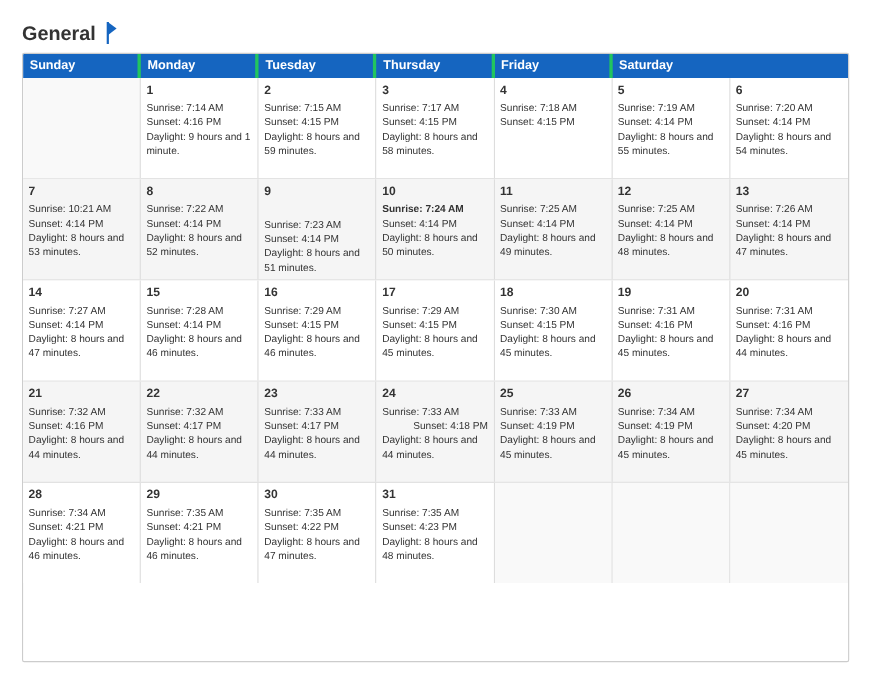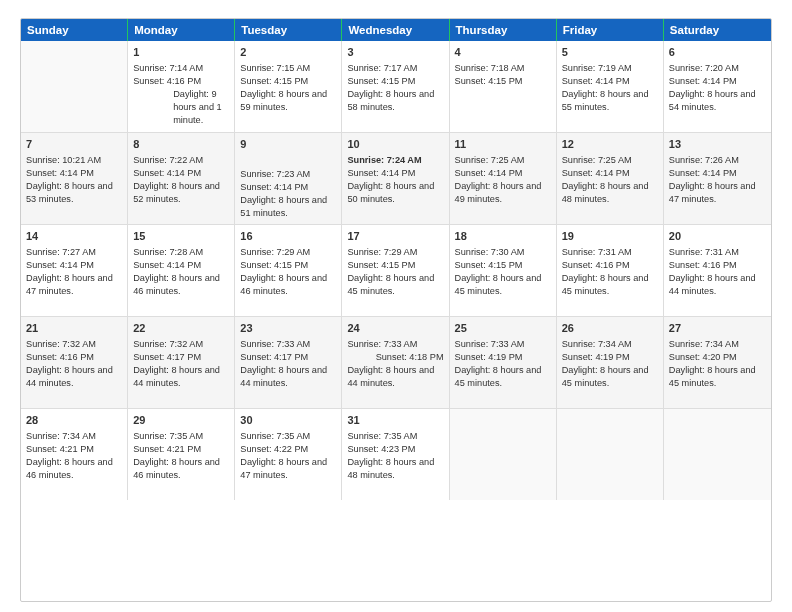--- a/index.html
+++ b/index.html
@@ -51,21 +51,21 @@
       display: grid;
       grid-template-columns: repeat(7, 1fr);
       background: #1565c0;
     }
     .cal-header-cell {
       color: #fff;
       font-size: 11.5px;
       font-weight: bold;
       padding: 5px 6px;
       text-align: left;
-      border-right: 1px solid #22c55e;
+      border-right: 3px solid #22c55e;
     }
     .cal-header-cell:last-child { border-right: none; }
     .cal-body {
       display: grid;
       grid-template-rows: repeat(5, 1fr);
     }
     .cal-row {
       display: grid;
       grid-template-columns: repeat(7, 1fr);
       border-bottom: 1px solid #ddd;
@@ -87,39 +87,56 @@
       display: block;
       margin-bottom: 2px;
     }
     .cal-row:nth-child(odd) { background: #fff; }
     .cal-row:nth-child(even) { background: #f5f5f5; }
   </style>
 </head>
 <body>
 
 <div class="page">
+  <div class="header">
+    <div class="logo">
+      <div>
+        <div style="display:flex;align-items:center;">
+          <span class="logo-general" style="font-size:18px;font-weight:bold;">General</span>
+          <svg width="20" height="24" viewBox="0 0 20 24" style="margin-left:1px;">
+            <polygon points="10,2 18,8 10,14" fill="#1565c0"></polygon>
+            <rect x="9" y="2" width="2" height="20" fill="#1565c0"></rect>
+          </svg>
+        </div>
+        <div style="font-size:18px;font-weight:bold;color:#1565c0;margin-top:-4px;"></div>
+      </div>
+    </div>
+    <div class="title-block">
+      <div class="month-year"></div>
+      <div class="location"></div>
+    </div>
+  </div>
 
   <div class="calendar">
     <div class="cal-header">
     <div class="cal-header-cell">Sunday</div>
         <div class="cal-header-cell">Monday</div>
         <div class="cal-header-cell">Tuesday</div>
-        <div class="cal-header-cell">Wednesday</div>
         <div class="cal-header-cell">Thursday</div>
         <div class="cal-header-cell">Friday</div>
         <div class="cal-header-cell">Saturday</div>
       </div>
     <div class="cal-body">
     <div class="cal-row">
           <div class="cal-cell empty"></div>
           <div class="cal-cell">
             <span class="day-num">1</span>
             <span style="display: block;">Sunrise: 7:14 AM</span>
             <span style="display: block;">Sunset: 4:16 PM</span>
-            <span style="display: block; margin-left: 40px;">Daylight: 9 hours and 1 minute.</span>
+            <span style="display: block;">Daylight: 9 hours and 1 minute.</span>
           </div>
           <div class="cal-cell">
             <span class="day-num">2</span>
             <span style="display: block;">Sunrise: 7:15 AM</span>
             <span style="display: block;">Sunset: 4:15 PM</span>
             <span style="display: block;">Daylight: 8 hours and 59 minutes.</span>
           </div>
           <div class="cal-cell">
             <span class="day-num">3</span>
             <span style="display: block;">Sunrise: 7:17 AM</span>

